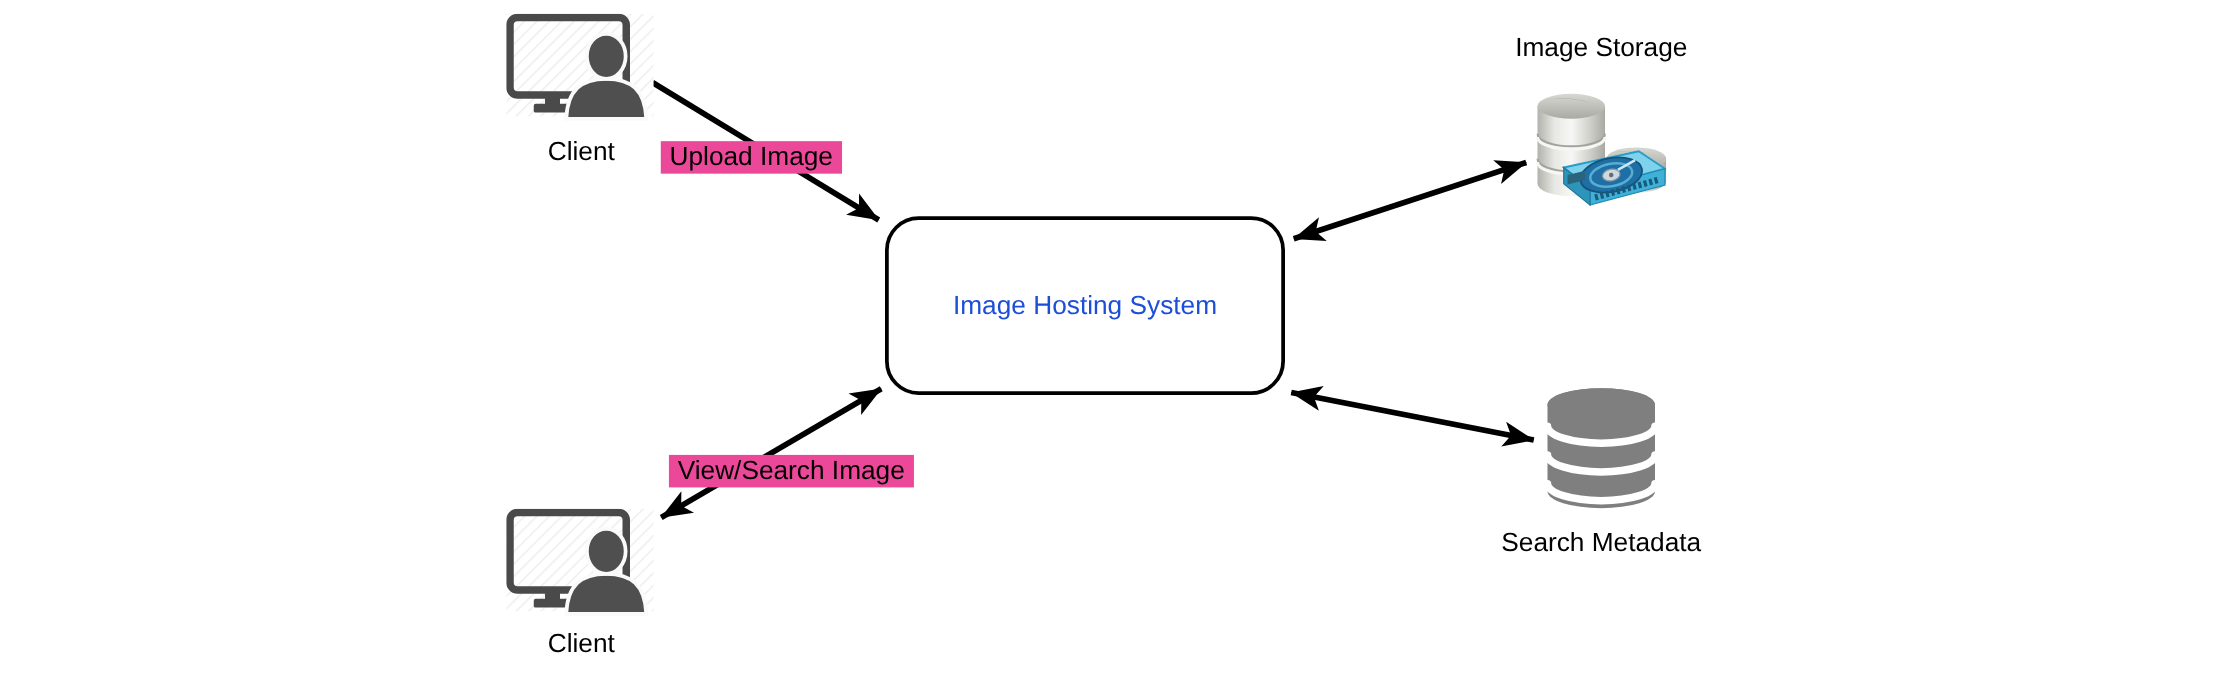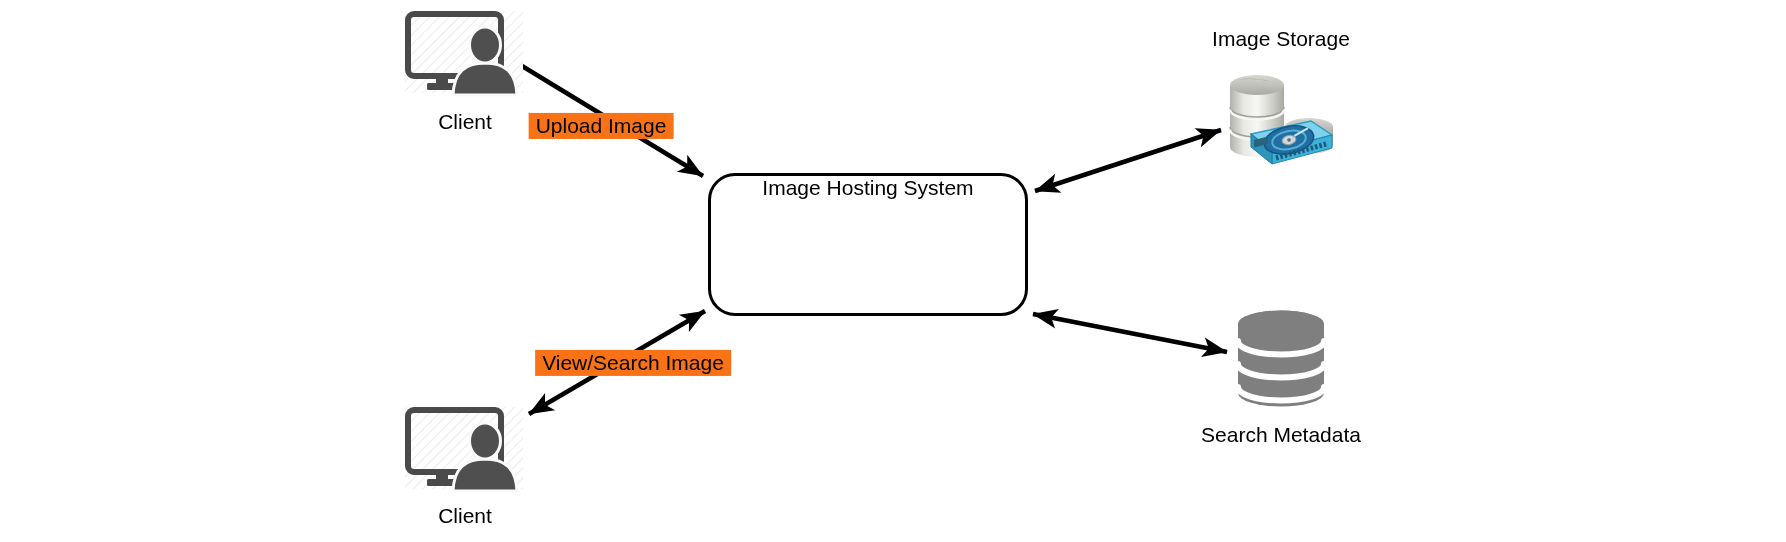--- a/index.html
+++ b/index.html
@@ -13,32 +13,32 @@
   .layer{position:absolute;left:0;top:0;width:1786px;height:542px;}
   .icon{position:absolute;display:block;}
   .label{
     position:absolute;
     transform:translate(-50%,-50%);
     font-size:21px;line-height:1.15;color:#000;
     white-space:nowrap;
     text-align:right;
   }
   .edge-label{
-    background:#f97316;
+    background:#ec4899;
     padding:1px 7px;
   }
   .system-box{
     position:absolute;left:708px;top:173px;
     width:320px;height:143px;
     box-sizing:border-box;
     border:3.5px solid #000000;
     border-radius:27px;
     background:#ffffff;
-    display:flex;align-items:flex-start;justify-content:center;
-    font-size:21px;color:#000000;
+    display:flex;align-items:center;justify-content:center;
+    font-size:21px;color:#1d4ed8;
   }
 </style>
 </head>
 <body>
 
 <div class="canvas">
 
   <svg width="0" height="0" style="position:absolute" aria-hidden="true">
     <defs>
       <pattern id="hatch" width="7" height="7" patternUnits="userSpaceOnUse" patternTransform="rotate(45)">
@@ -86,21 +86,21 @@
   <svg class="icon" style="left:405px;top:407px" width="118" height="87" viewBox="0 0 118 87">
     <use href="#client-icon-sym"></use>
   </svg>
   <div class="label" style="left:465px;top:516px">Client</div>
 
   <div class="system-box">
     <span>Image Hosting System</span>
   </div>
 
   <div class="label edge-label" style="left:601px;top:126px">Upload Image</div>
-  <div class="label edge-label" style="left:633px;top:363px">View/Search Image</div>
+  <div class="label edge-label" style="left:633px;top:377px">View/Search Image</div>
 
   <div class="label" style="left:1281px;top:39px">Image Storage</div>
   <svg class="icon" style="left:1227px;top:72px" width="106" height="103" viewBox="0 0 106 103">
 
     <rect x="58" y="55" width="48" height="18" fill="url(#silverBody)"></rect>
     <ellipse cx="82" cy="73" rx="24" ry="9" fill="url(#silverBody)"></ellipse>
     <ellipse cx="82" cy="55" rx="24" ry="9" fill="url(#silverTop)"></ellipse>
     <path d="M64,50 a24,9 0 0 1 30,2 a30,12 0 0 0 -30,-2 z" fill="#9b9b95" opacity="0.65"></path>
 
     <rect x="3" y="13" width="54" height="62" fill="url(#silverBody)"></rect>

